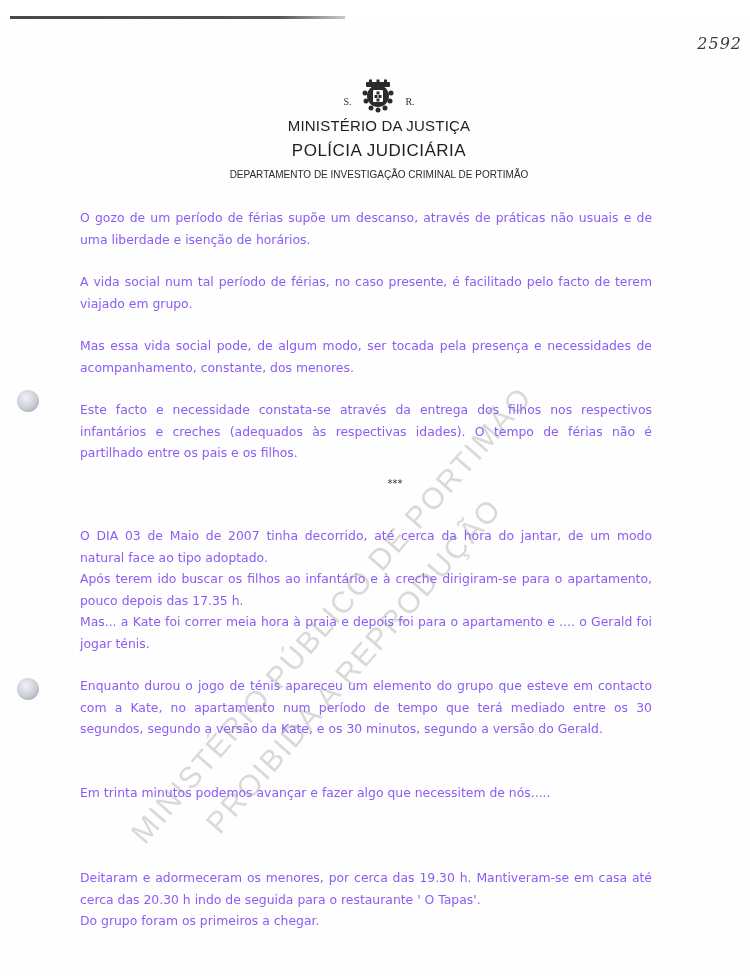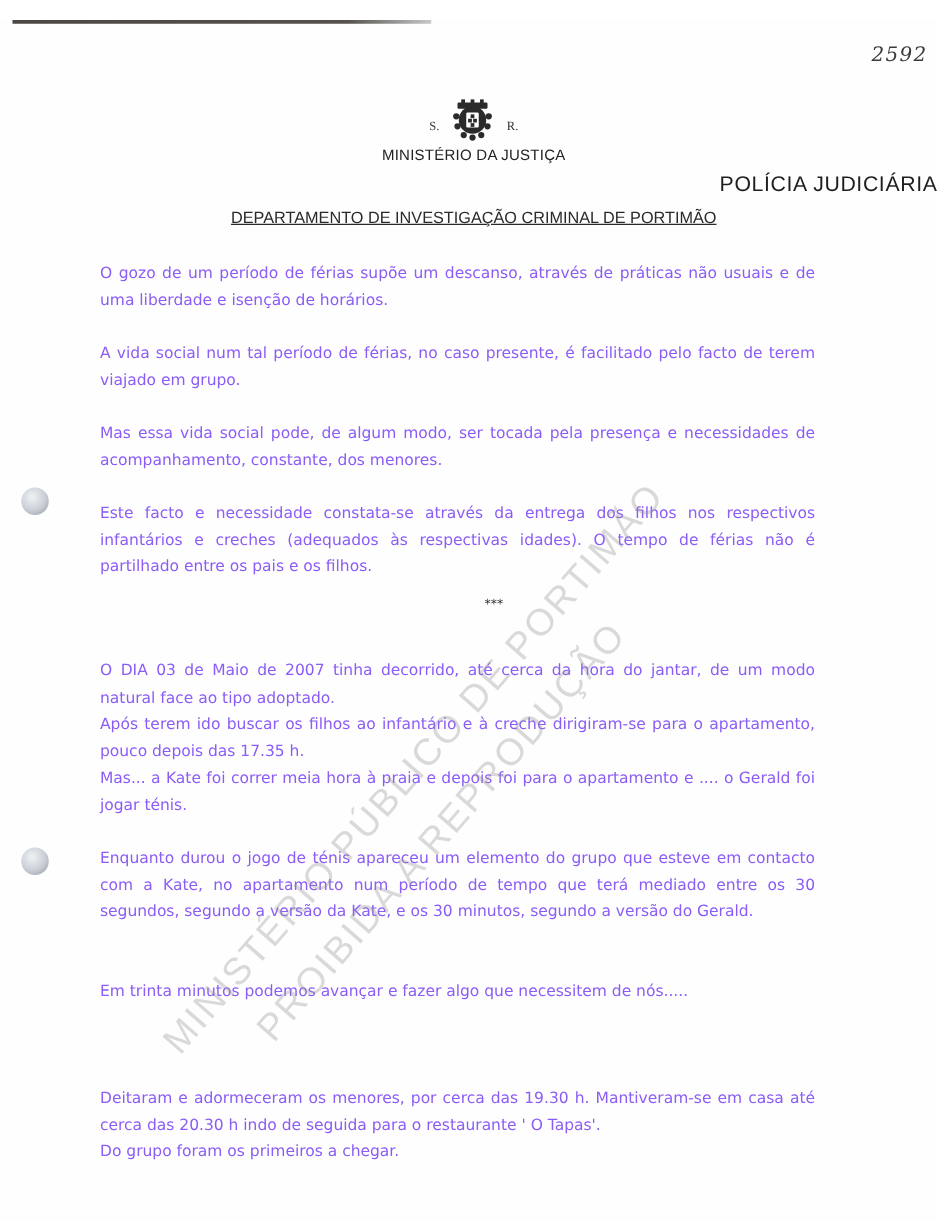--- a/index.html
+++ b/index.html
@@ -65,42 +65,40 @@
       font-family: "Liberation Serif", serif;
       font-size: 10px;
       color: #333;
       margin-top: 10px;
     }
     .emblem {
       width: 34px; height: 34px;
     }
     .ministry {
       font-family: "Liberation Sans", sans-serif;
-      font-size: 12px;
+      font-size: 15px;
       color: #222;
       margin-top: 3px;
       letter-spacing: 0.2px;
       padding-left: 8px;
     }
     .police {
       font-family: "Liberation Sans", sans-serif;
       font-size: 17px;
       color: #1e1e1e;
       margin-top: 7px;
       letter-spacing: 0.5px;
       padding-left: 8px;
-      text-align: right;
     }
     .department {
       font-family: "Liberation Sans", sans-serif;
-      font-size: 13px;
+      font-size: 10px;
       color: #2a2a2a;
       margin-top: 8px;
       padding-left: 8px;
-      text-decoration: underline;
     }
     
     .body-text {
       position: absolute;
       left: 80px;
       width: 572px;
       font-family: "DejaVu Sans", sans-serif;
       font-size: 12.4px;
       line-height: 21.5px;
       color: #8b5cf6;

